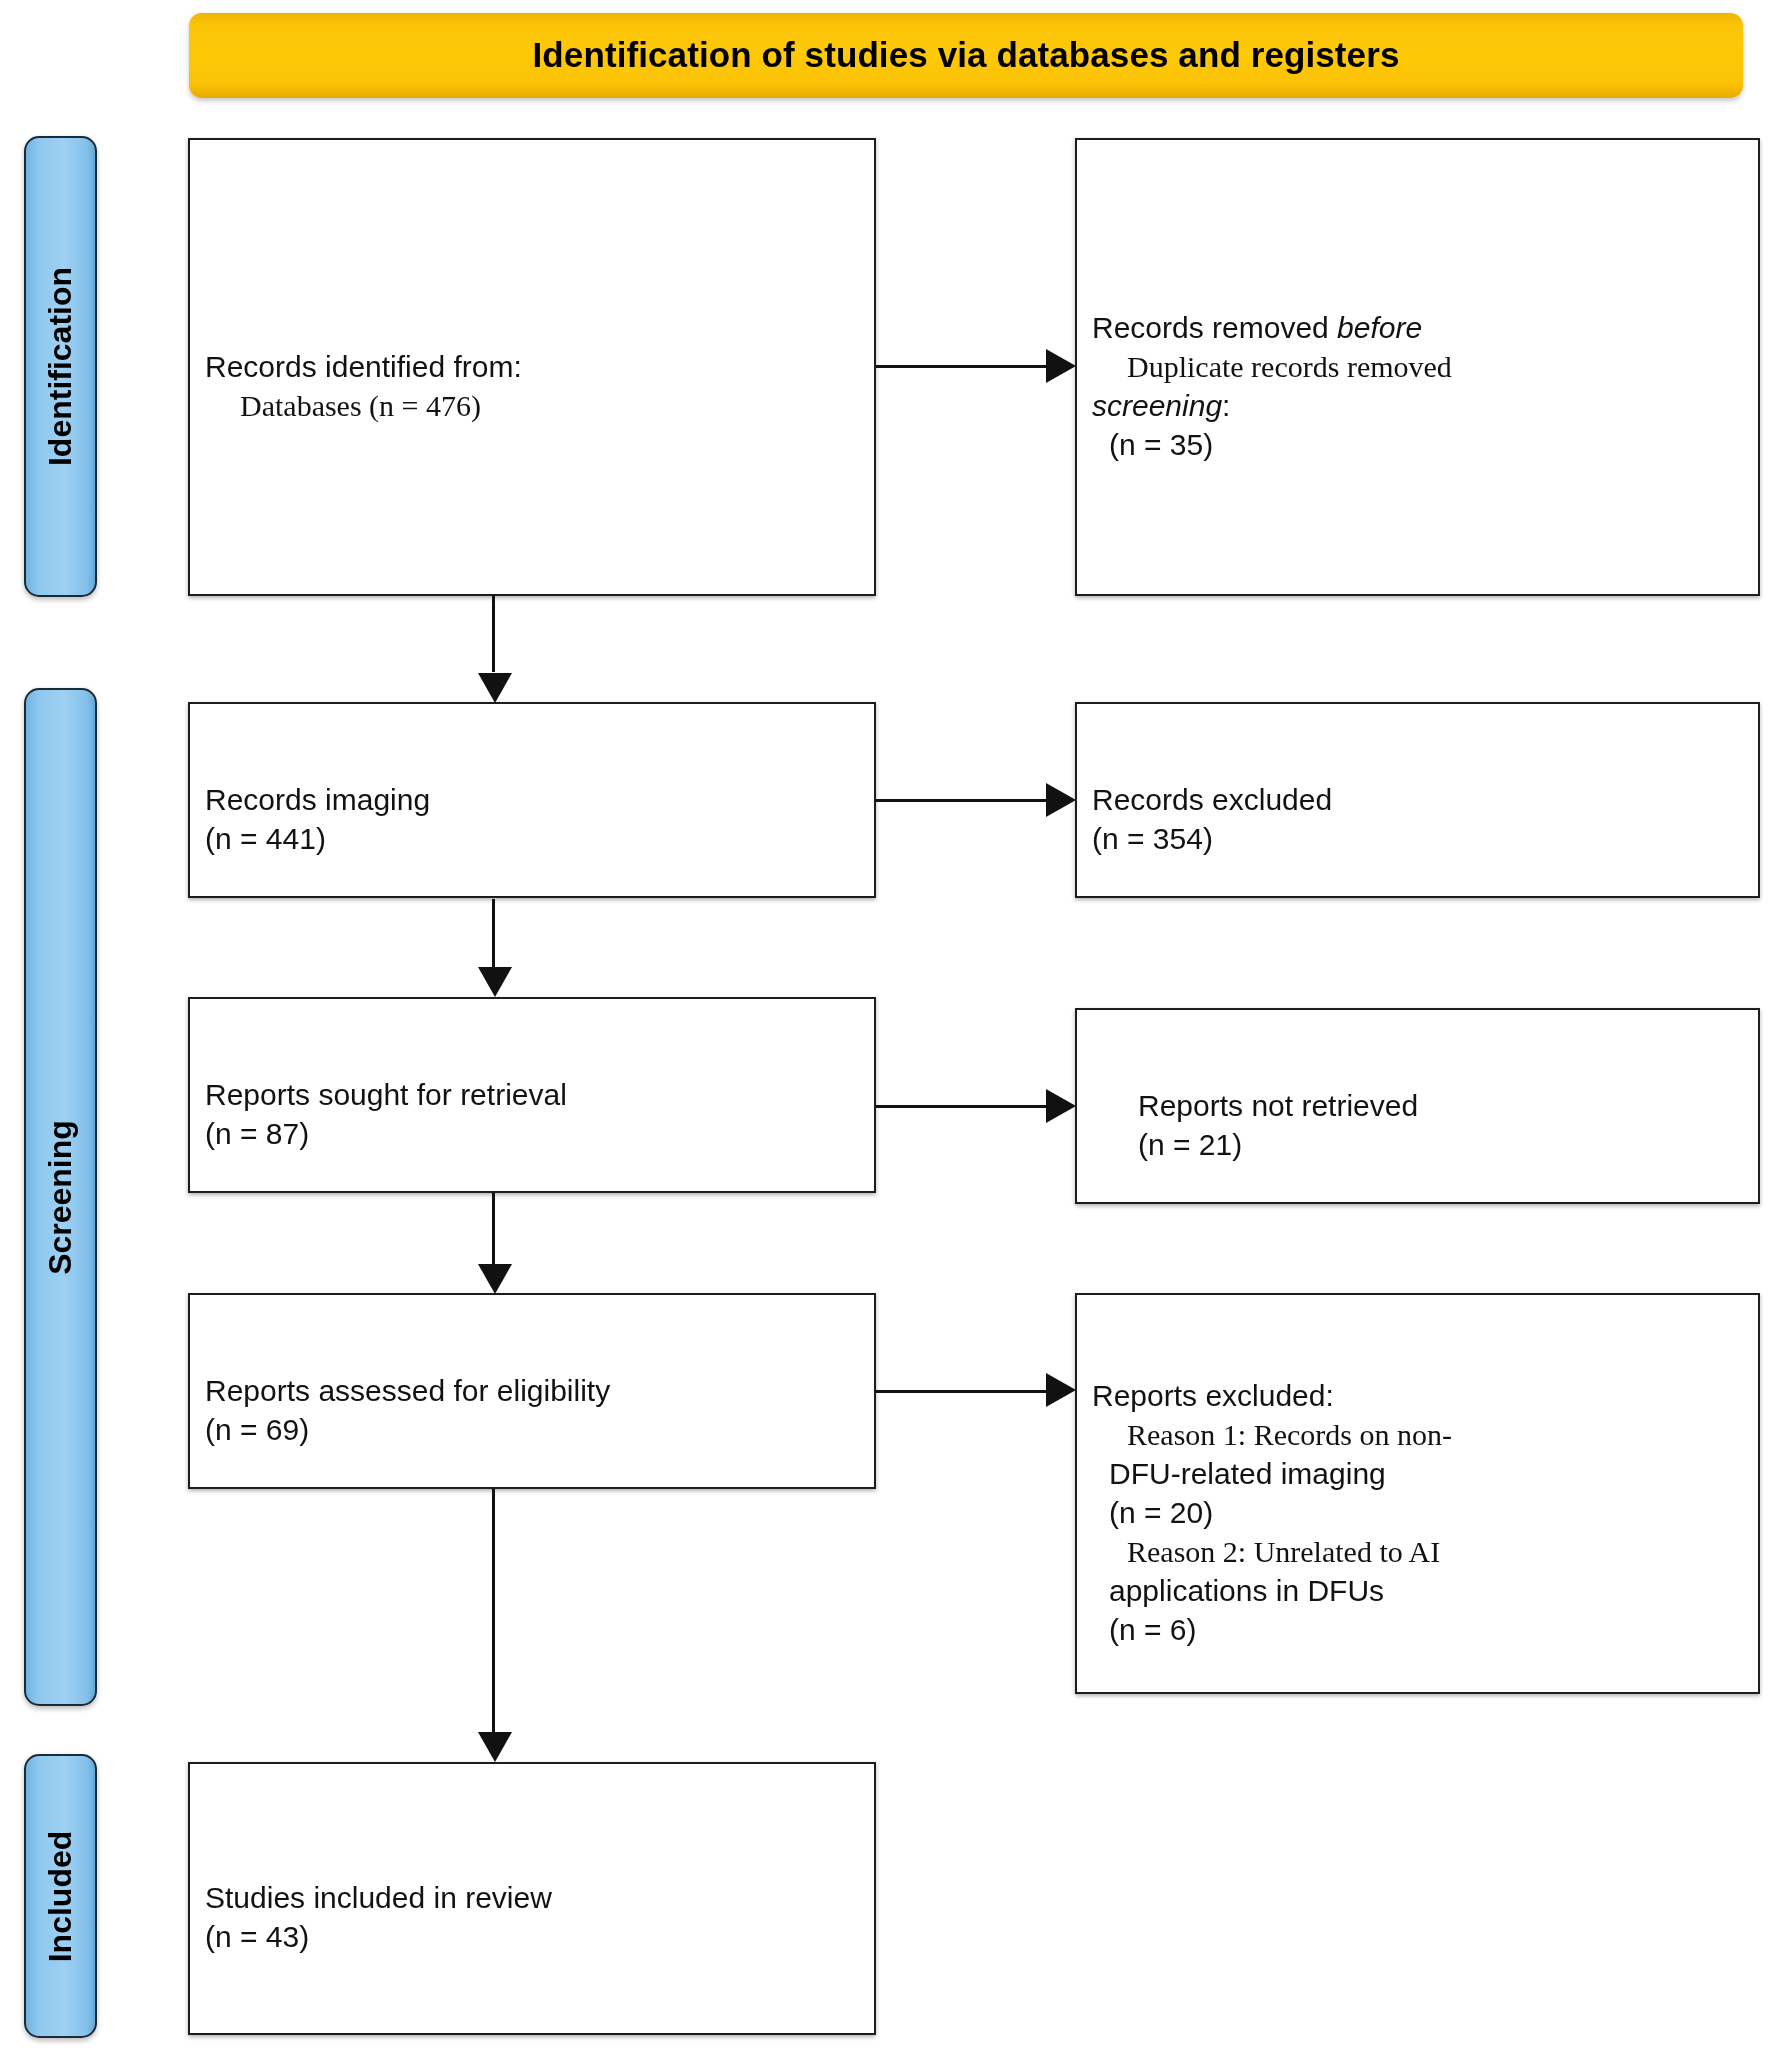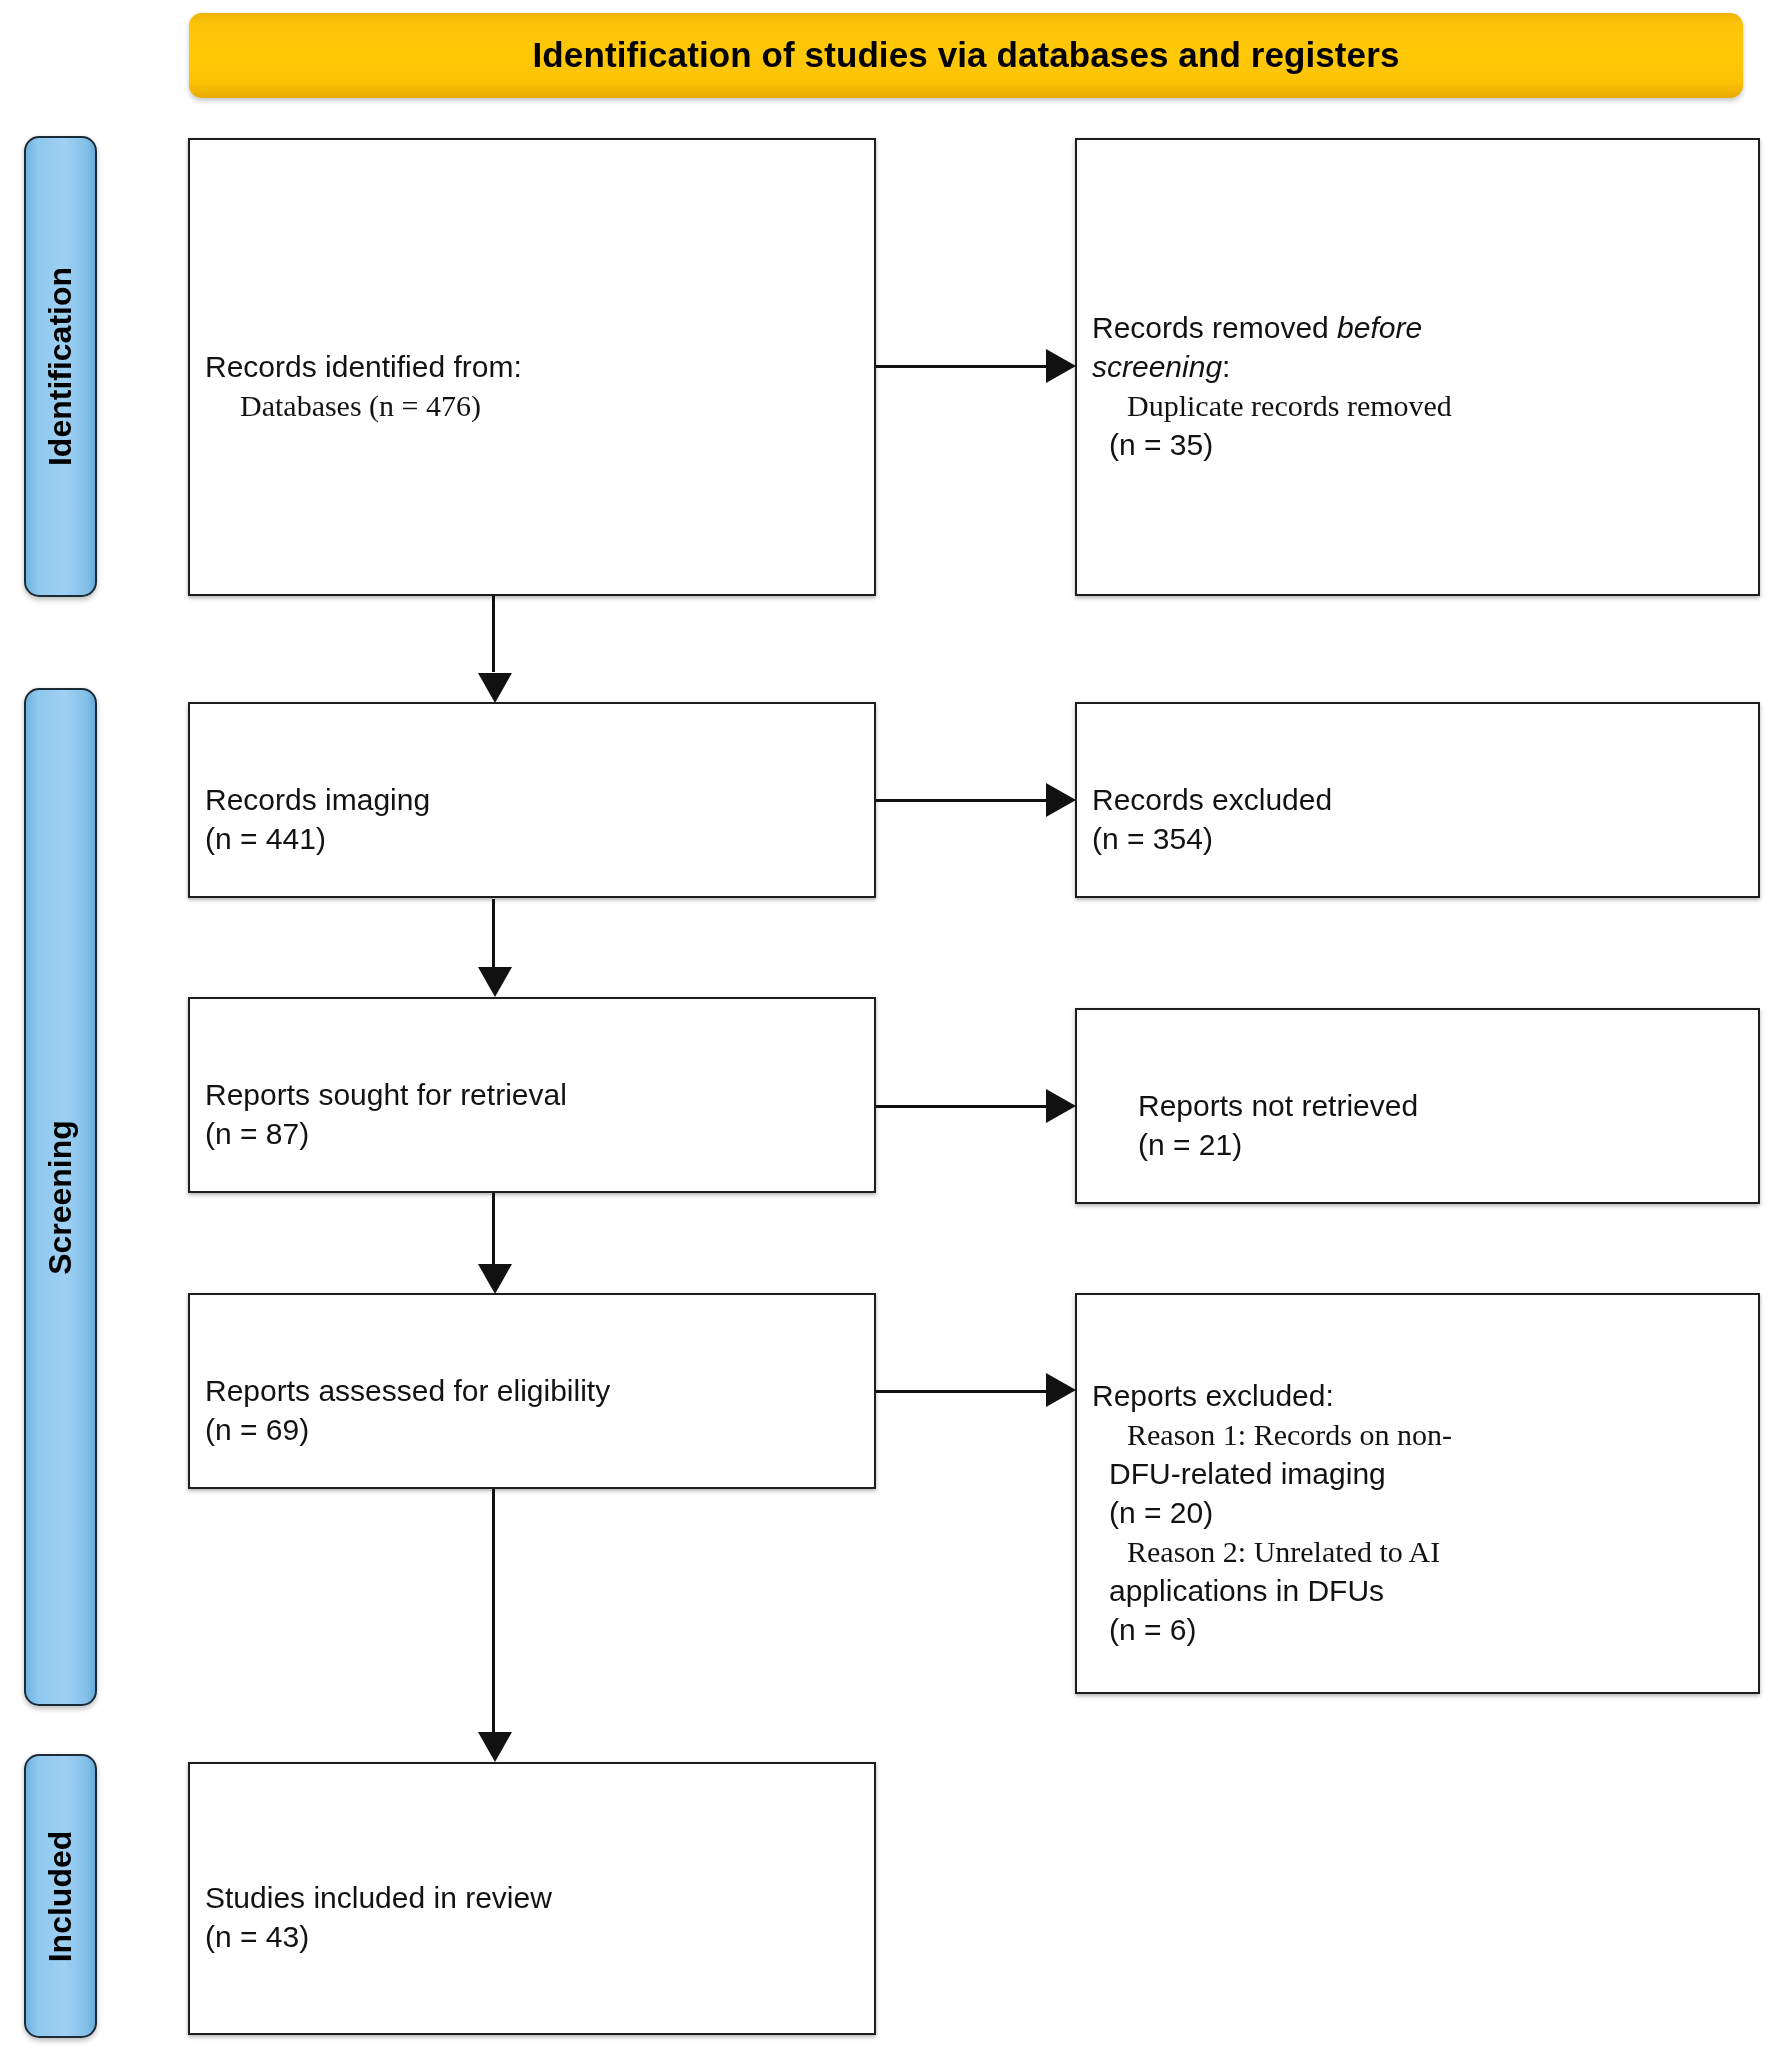--- a/index.html
+++ b/index.html
@@ -177,22 +177,22 @@
   <div class="box" id="box-identified">
     <div class="box-body">
       <div class="ln">Records identified from:</div>
       <div class="ln indent">Databases (n = 476)</div>
     </div>
   </div>
 
   <div class="box" id="box-removed">
     <div class="box-body">
       <div class="ln"><span>Records removed </span><span class="ital">before</span></div>
+      <div class="ln indent">Duplicate records removed</div>
       <div class="ln"><span class="ital">screening</span><span>:</span></div>
-      <div class="ln indent">Duplicate records removed</div>
       <div class="ln indent2">(n = 35)</div>
     </div>
   </div>
 
   <div class="box" id="box-screened">
     <div class="box-body">
       <div class="ln">Records imaging</div>
       <div class="ln">(n = 441)</div>
     </div>
   </div>

